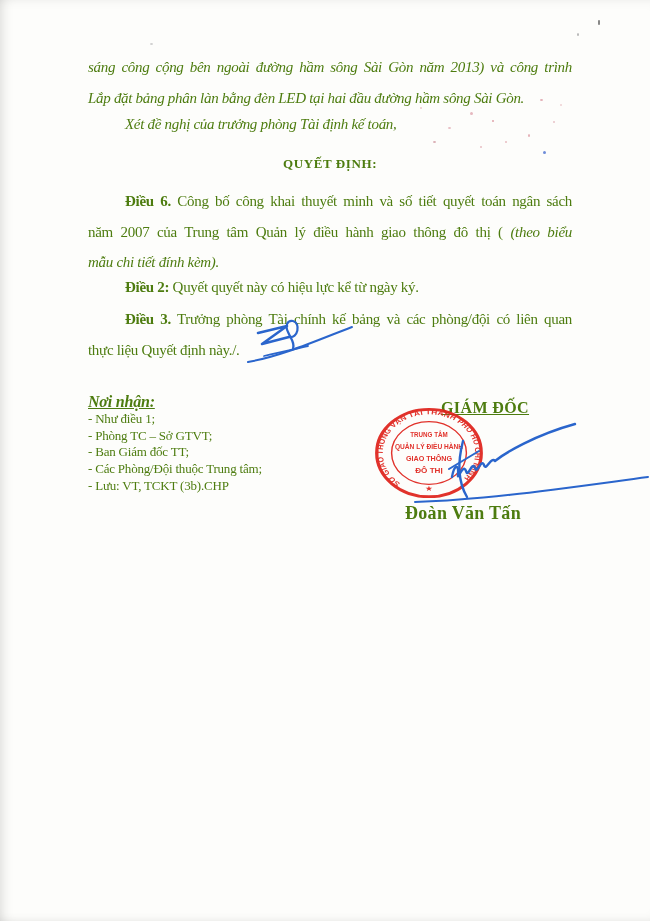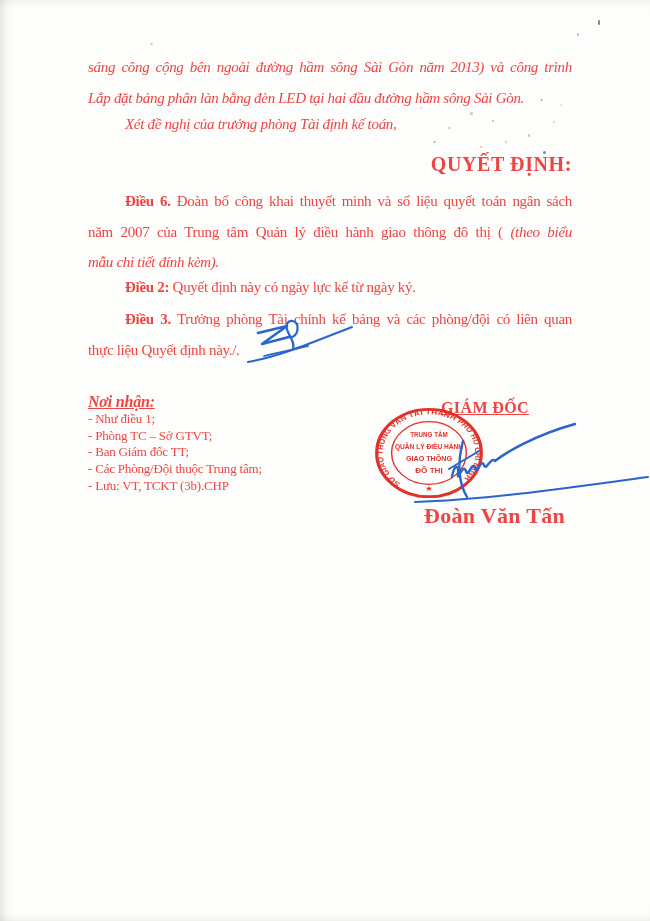--- a/index.html
+++ b/index.html
@@ -3,60 +3,60 @@
 <meta charset="utf-8">
 <style>
   html,body{margin:0;padding:0;background:#e8e8e8;}
   .page{
     position:relative;
     width:650px;height:921px;
     margin:0 auto;
     background:#fdfdfb;
     overflow:hidden;
     font-family:"Liberation Serif", serif;
-    color:#ef4444;
+    color:#4d7c0f;
     box-shadow:inset 10px 0 14px -10px rgba(0,0,0,.18), inset 0 -8px 12px -10px rgba(0,0,0,.12), inset 0 10px 14px -12px rgba(0,0,0,.08);
   }
   .abs{position:absolute;}
   .body-col{left:88px;width:484px;font-size:15px;letter-spacing:-0.3px;line-height:30.5px;}
   .jline{text-align:justify;text-align-last:justify;}
   .indent{text-indent:37px;}
   .it{font-style:italic;}
   .b{font-weight:bold;}
-  .heading{font-size:20px;font-weight:bold;text-align:right;letter-spacing:.6px;}
+  .heading{font-size:13px;font-weight:bold;text-align:center;letter-spacing:.6px;}
   .recipients{left:88px;top:394px;width:250px;font-size:13px;line-height:16.8px;letter-spacing:-0.2px;}
   .recipients .title{font-size:16px;font-weight:bold;font-style:italic;margin-bottom:0;text-decoration:underline;}
   .sig-title{left:405px;top:399px;width:160px;text-align:center;font-size:16px;font-weight:bold;letter-spacing:.4px;text-decoration:underline;}
-  .signer{left:405px;top:503px;width:160px;text-align:right;font-size:22px;font-weight:bold;letter-spacing:.3px;}
+  .signer{left:405px;top:503px;width:160px;text-align:left;font-size:18px;font-weight:bold;letter-spacing:.3px;}
   .stamp-svg{left:374px;top:407px;opacity:.93;}
   .stamp-svg text{font-family:"Liberation Sans", sans-serif;font-weight:bold;}
   .speck{position:absolute;border-radius:50%;}
   svg{display:block;}
 </style>
 </head>
 <body>
 
 <div class="page">
 
   <div class="abs body-col it" style="top:52px;">
     <div class="jline">sáng công cộng bên ngoài đường hầm sông Sài Gòn năm 2013) và công trình</div>
     <div>Lắp đặt bảng phân làn bằng đèn LED tại hai đầu đường hầm sông Sài Gòn.</div>
   </div>
 
   <div class="abs it" style="left:125px;top:116px;font-size:15px;letter-spacing:-0.3px;">Xét đề nghị của trưởng phòng Tài định kế toán,</div>
 
   <div class="abs body-col heading" style="top:149px;">QUYẾT ĐỊNH:</div>
 
   <div class="abs body-col" style="top:186px;">
-    <div class="jline indent"><span class="b">Điều 6.</span><span> Đoàn bố công khai thuyết minh và số liệu quyết toán ngân sách</span></div>
+    <div class="jline indent"><span class="b">Điều 6.</span><span> Công bố công khai thuyết minh và số tiết quyết toán ngân sách</span></div>
     <div class="jline"><span>năm 2007 của Trung tâm Quản lý điều hành giao thông đô thị ( </span><span class="it">(theo biểu</span></div>
     <div class="it">mẫu chi tiết đính kèm).</div>
   </div>
 
-  <div class="abs body-col indent" style="top:272px;"><span class="b">Điều 2:</span><span> Quyết định này có ngày lực kể từ ngày ký.</span></div>
+  <div class="abs body-col indent" style="top:272px;"><span class="b">Điều 2:</span><span> Quyết quyết này có hiệu lực kể từ ngày ký.</span></div>
 
   <div class="abs body-col" style="top:304px;">
     <div class="jline indent"><span class="b">Điều 3.</span><span> Trưởng phòng Tài chính kế bảng và các phòng/đội có liên quan</span></div>
     <div>thực liệu Quyết định này./.</div>
   </div>
 
   <svg class="abs" style="left:240px;top:318px;" width="125" height="52" viewBox="0 0 125 52">
     <g fill="none" stroke-linecap="round" stroke-linejoin="round">
       <path d="M8,44 C42,38 78,22 112,9" stroke-width="2" stroke="#2a65cc"></path>
       <path d="M18,15 L47,8 L22,26 L49,19" stroke-width="2.6" stroke="#2a65cc"></path>

